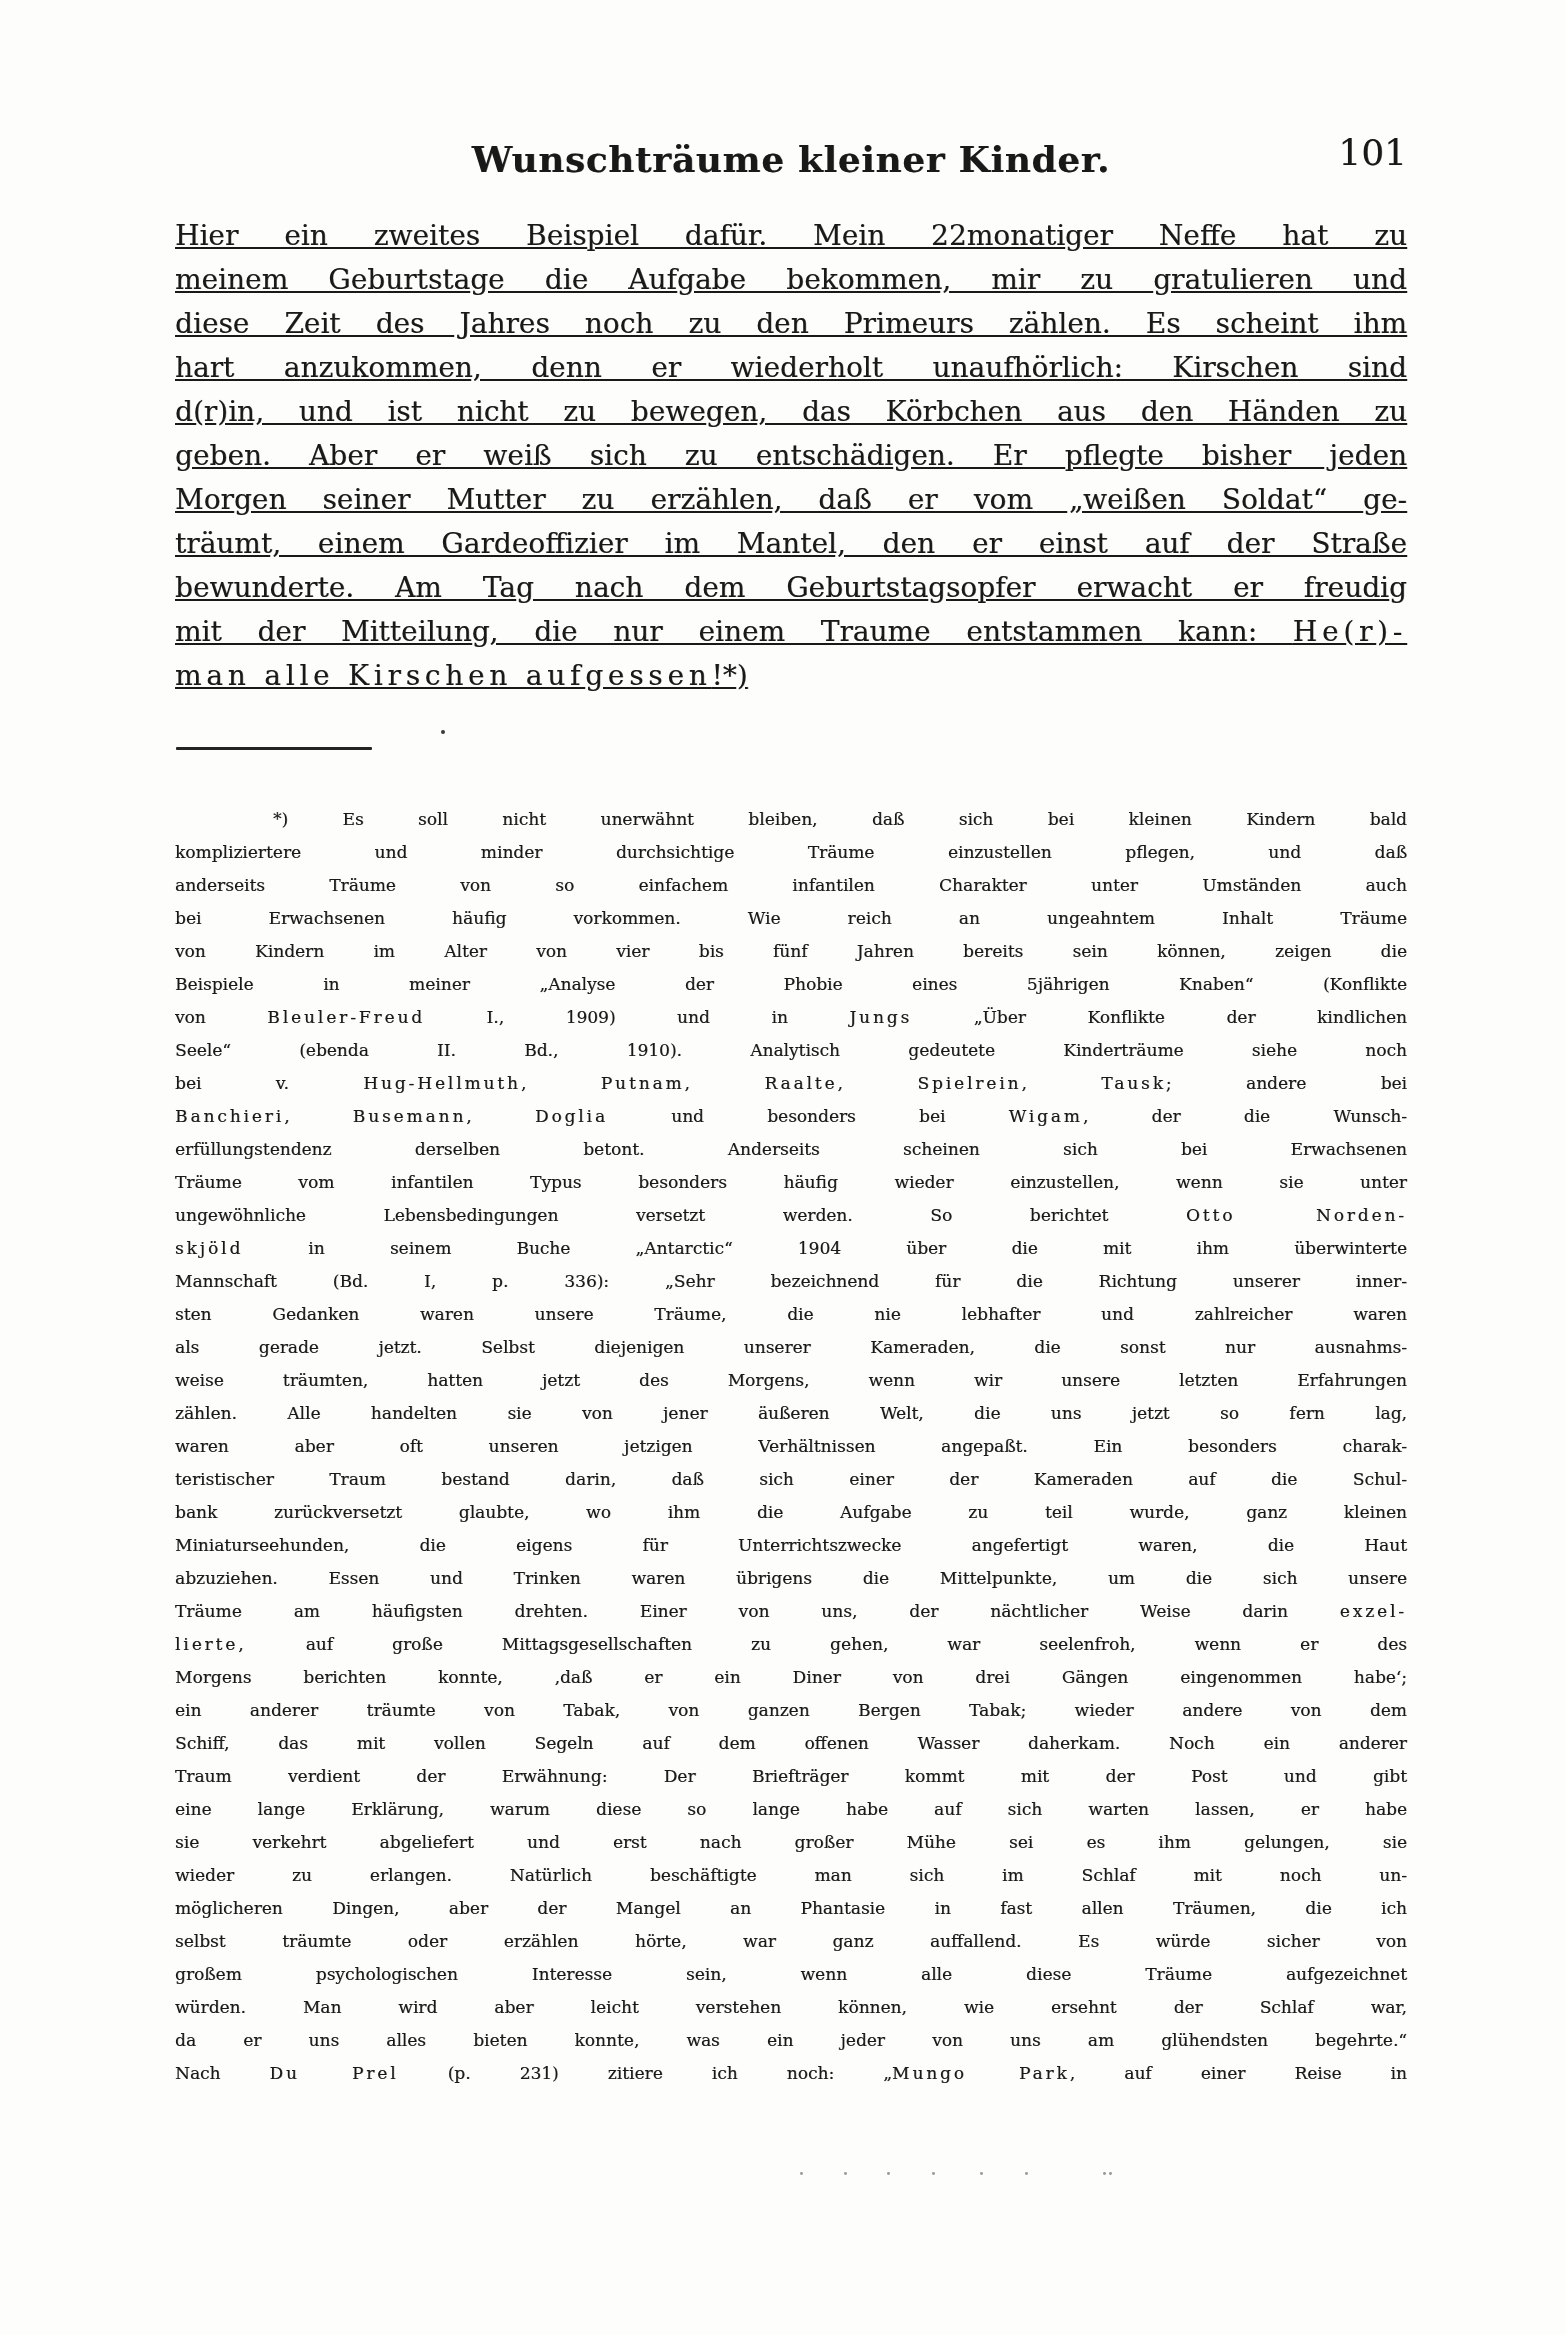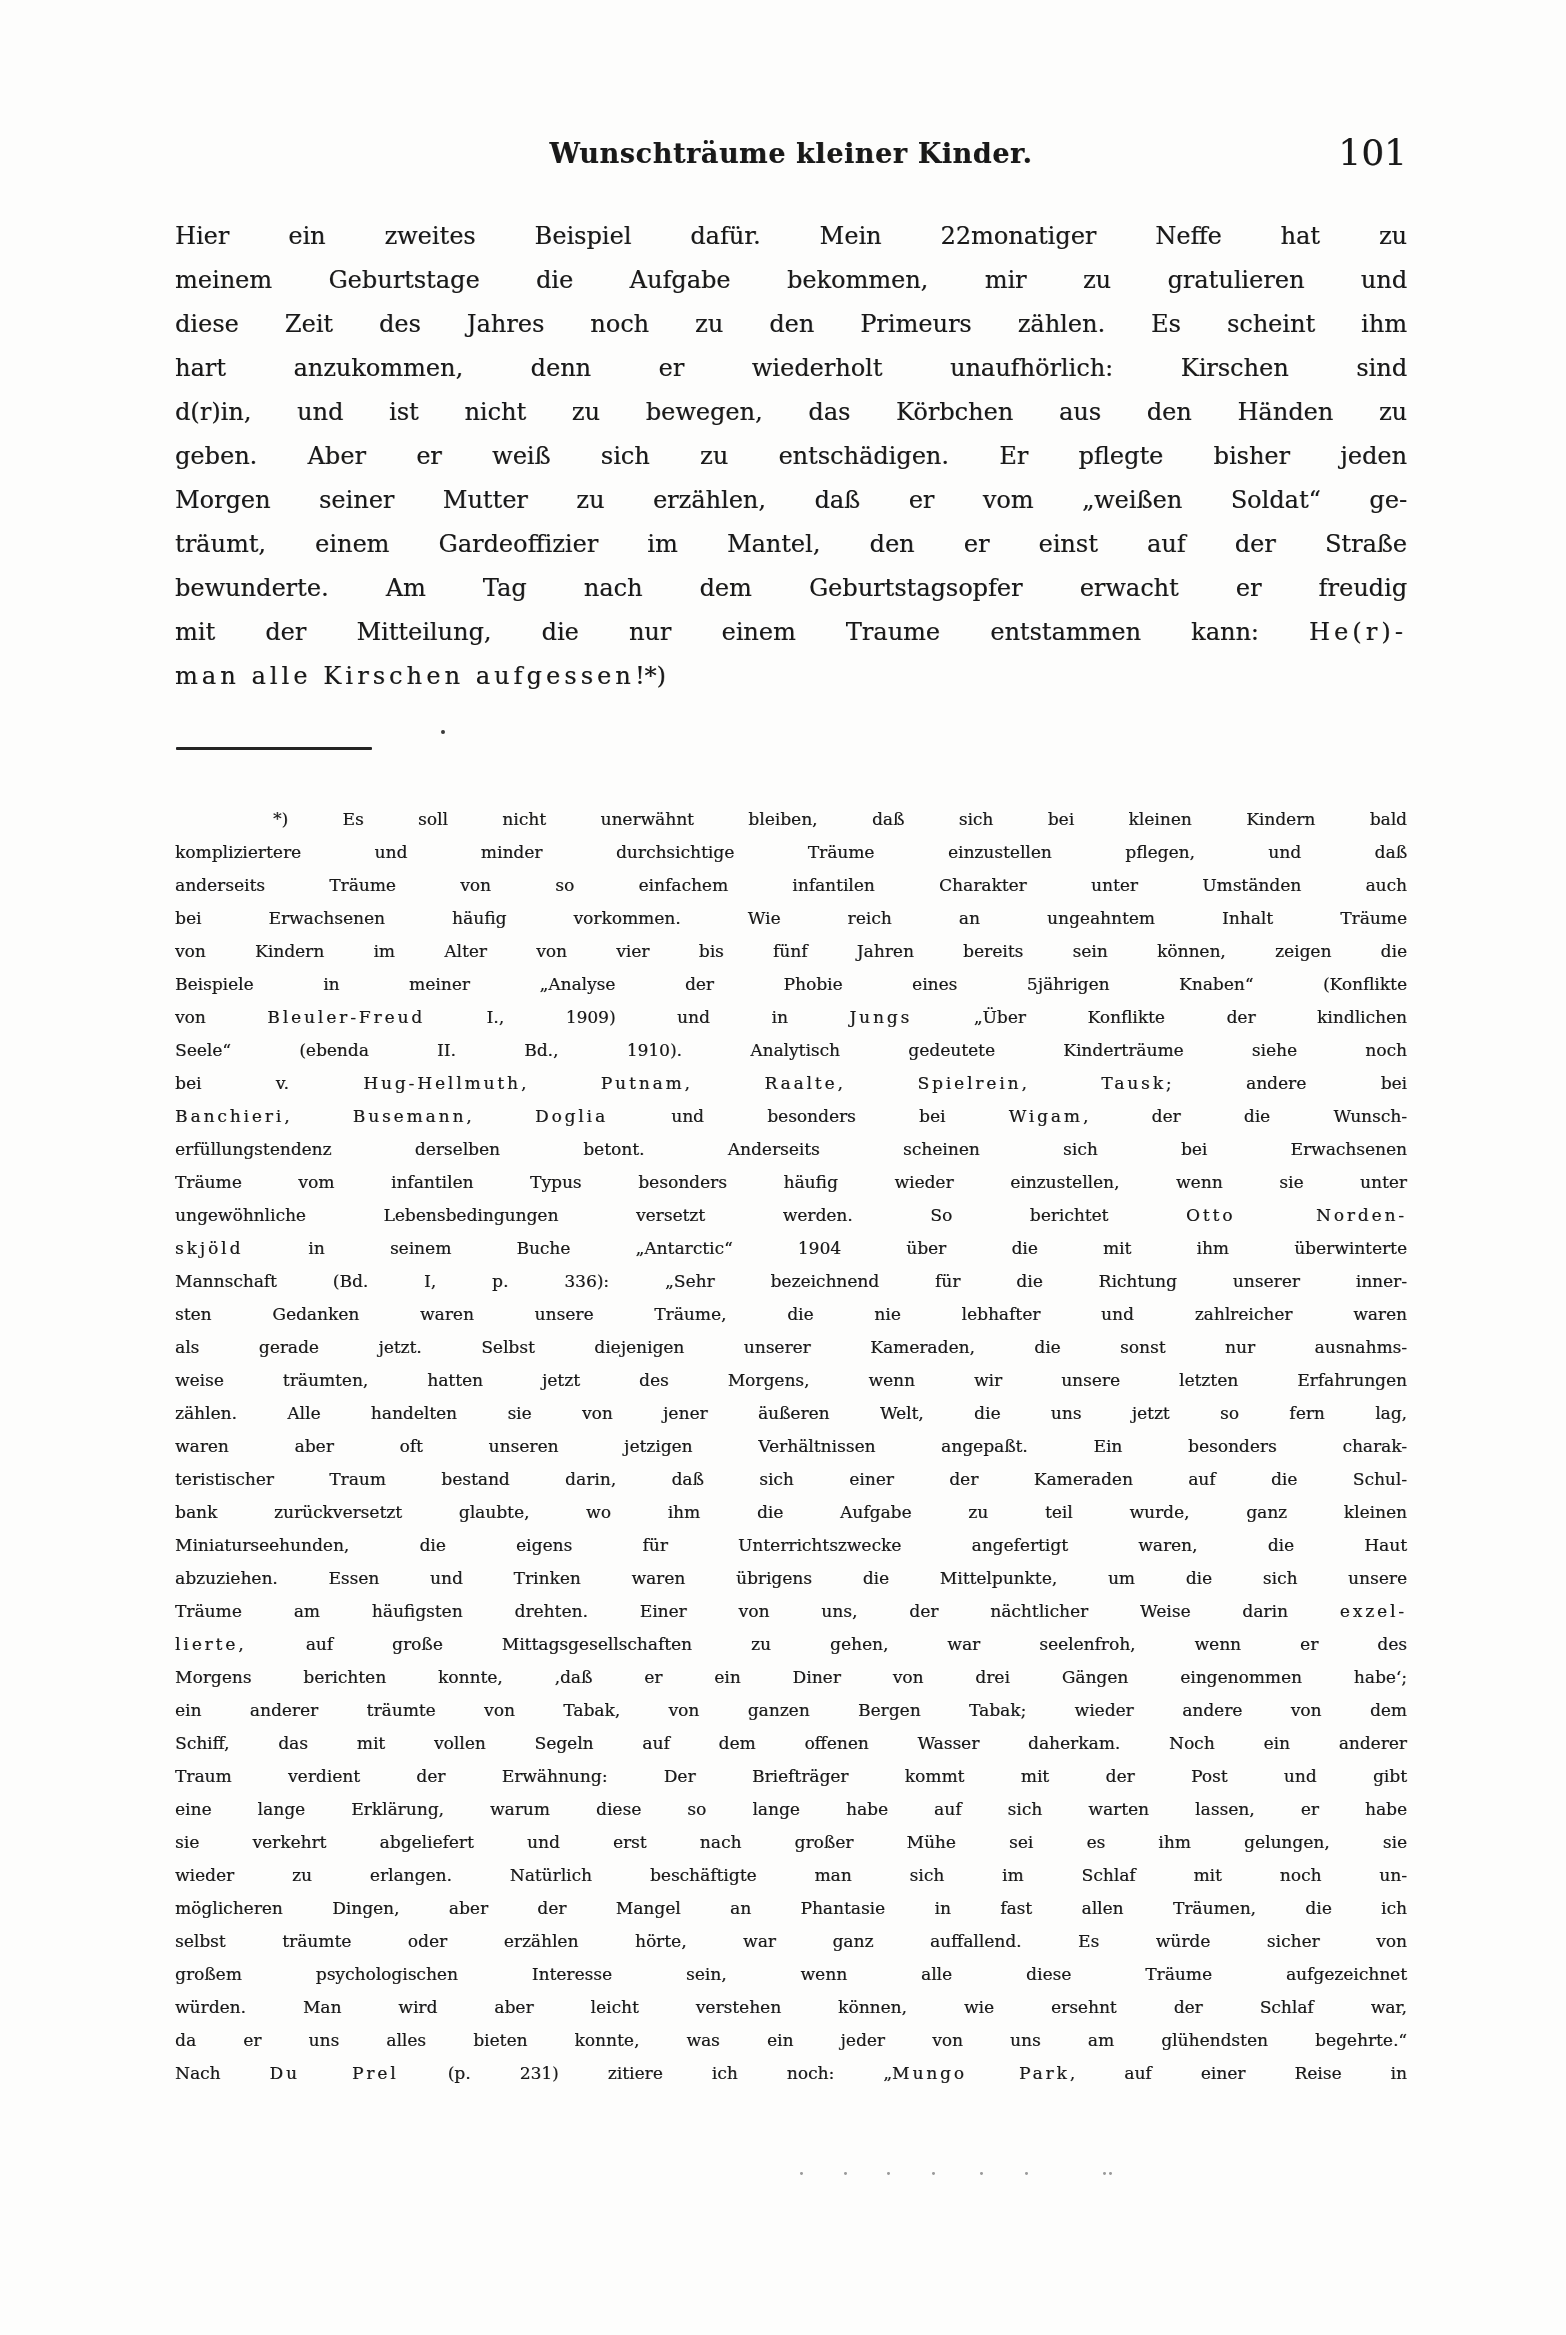--- a/index.html
+++ b/index.html
@@ -18,36 +18,37 @@
   
   .ink { text-shadow: 0.5px 0 0 rgba(10,10,10,0.45); }
 
   .header {
     position: absolute;
     top: 138px; left: 175px; width: 1232px;
     height: 45px;
   }
   .running-title {
     text-align: center;
-    font-size: 27px;
+    font-size: 36px;
     font-weight: bold;
     letter-spacing: 0.6px;
   }
   .page-number {
     position: absolute;
     top: -5.7px; right: 0;
     font-size: 36px;
     font-weight: normal;
   }
 
   .main-text {
     position: absolute;
     top: 214px; left: 175px; width: 1232px;
-    font-size: 24px;
+    font-size: 28px;
     line-height: 44px;
+    text-decoration: underline;
   }
   .tline {
     text-align: justify;
     text-align-last: justify;
   }
   .tline.nojust {
     text-align: center;
     text-align-last: left;
   }
   .sp { letter-spacing: 0.17em; }

